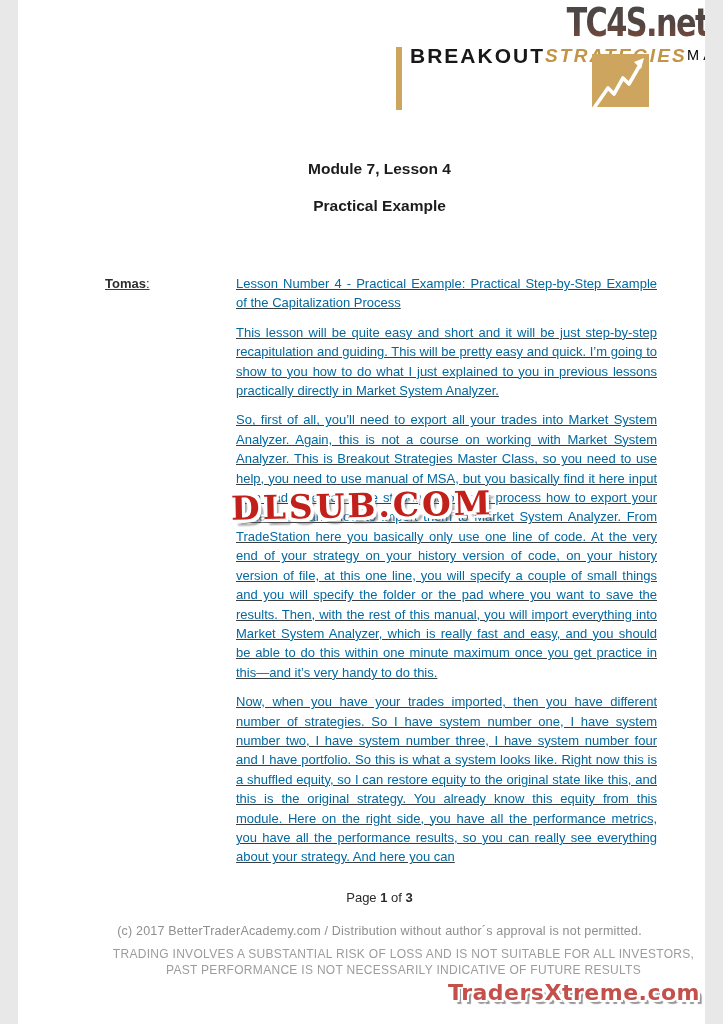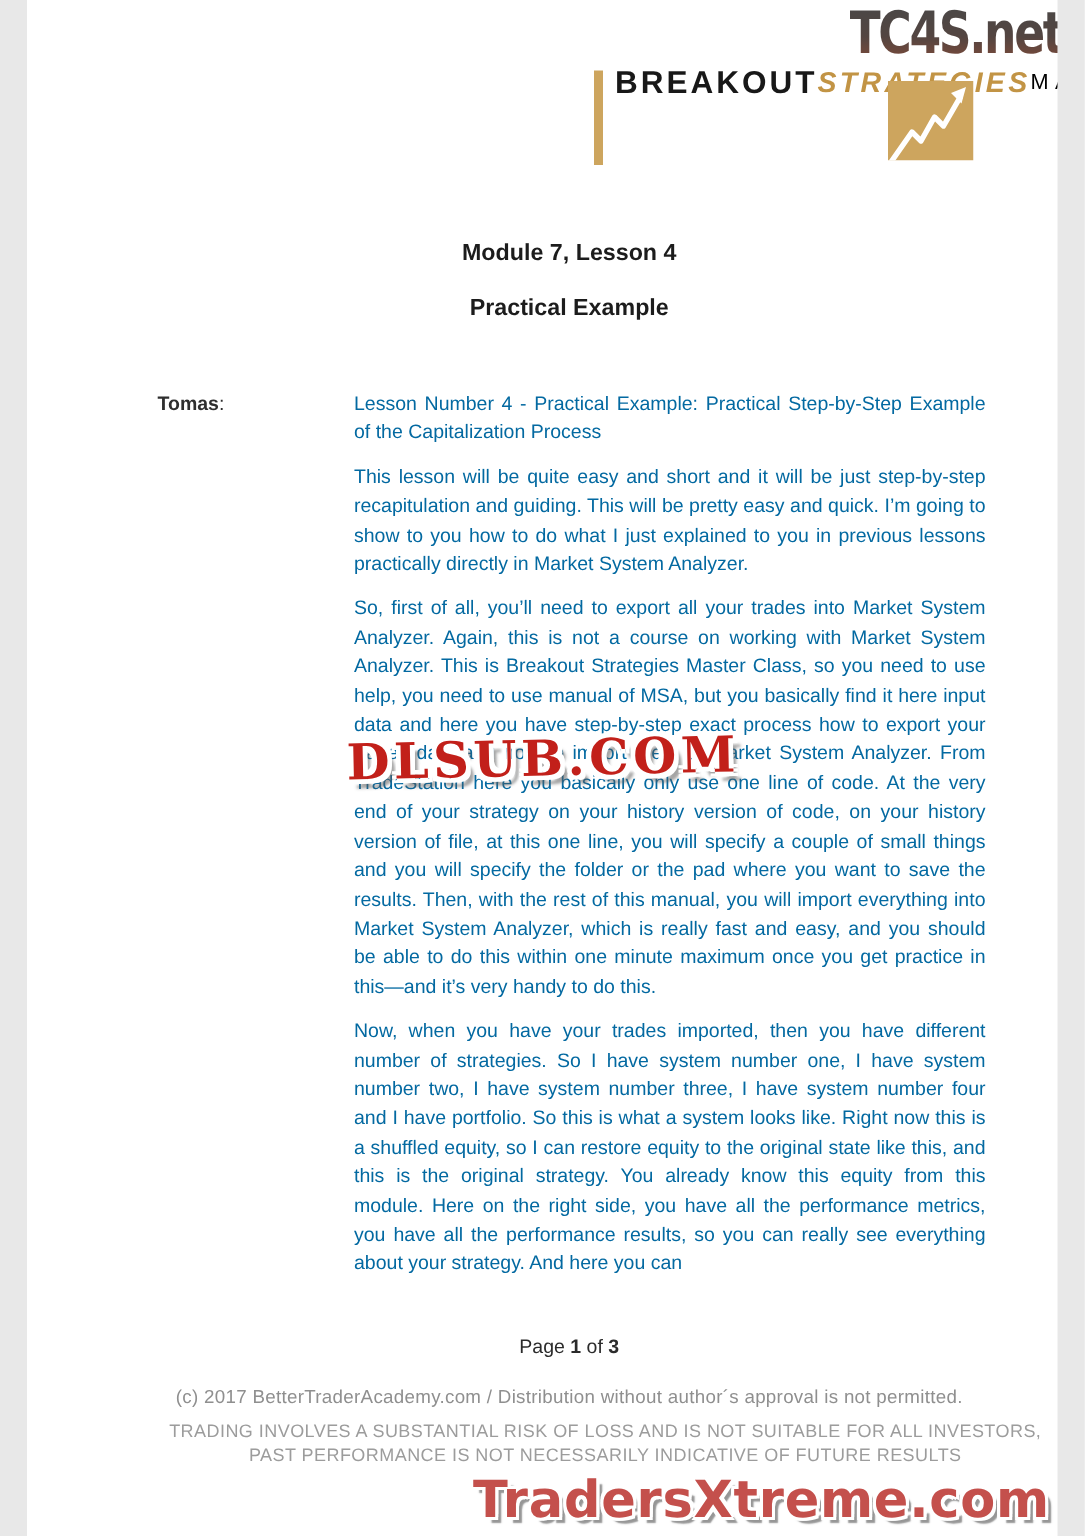--- a/index.html
+++ b/index.html
@@ -28,21 +28,21 @@
   .logo-l2{font-weight:bold;font-size:19px;letter-spacing:2.2px;color:#c29445;line-height:21px;font-style:italic;}
   .logo-l3{font-weight:normal;font-size:14.5px;letter-spacing:4.2px;color:#000000;line-height:20px;}
   .logo-mark{margin-left:4px;margin-top:9px;}
 
   
   .titles{position:absolute;left:0;top:160px;width:723px;text-align:center;color:#1c1c1c;}
   .title-line{font-weight:bold;font-size:15.5px;line-height:18px;}
   .title-line + .title-line{margin-top:19px;}
 
   
-  .transcript{position:absolute;left:87px;top:259px;width:552px;display:flex;}
+  .transcript{position:absolute;left:87px;top:274px;width:552px;display:flex;text-decoration:underline;}
   .speaker-col{width:131px;flex:0 0 131px;font-size:13px;line-height:19.4px;color:#2e2e2e;}
   .speaker-name{font-weight:bold;}
   .paras{width:421px;flex:0 0 421px;}
   .paras p{
     margin:0 0 10px 0;font-size:13px;line-height:19.4px;
     text-align:justify;color:#0369a1;
   }
 
   
   .dlsub{
@@ -62,21 +62,21 @@
   .page-num b{font-weight:bold;}
   .copyright{position:absolute;left:0;top:924px;width:723px;text-align:center;
     font-size:12.5px;color:#8f8f8f;letter-spacing:0.2px;}
   .disclaimer{position:absolute;left:0;top:947px;width:723px;text-align:center;
     font-size:12px;line-height:15.5px;color:#9c9c9c;letter-spacing:0.3px;padding-left:24px;}
 
   
   .traders{
     position:absolute;right:5px;top:980px;
     font-family:"DejaVu Sans",sans-serif;font-weight:bold;
-    font-size:34px;letter-spacing:0.5px;line-height:1.2;
+    font-size:22px;letter-spacing:0.5px;line-height:1.2;
     color:#c4504c;
     text-shadow:
       -2px -2px 0 #fff, 2px -2px 0 #fff, -2px 2px 0 #fff, 2px 2px 0 #fff,
       -2px 0 0 #fff, 2px 0 0 #fff, 0 -2px 0 #fff, 0 2px 0 #fff,
       4px 4px 1px rgba(80,80,80,0.6);
   }
 </style>
 </head>
 <body>
 

